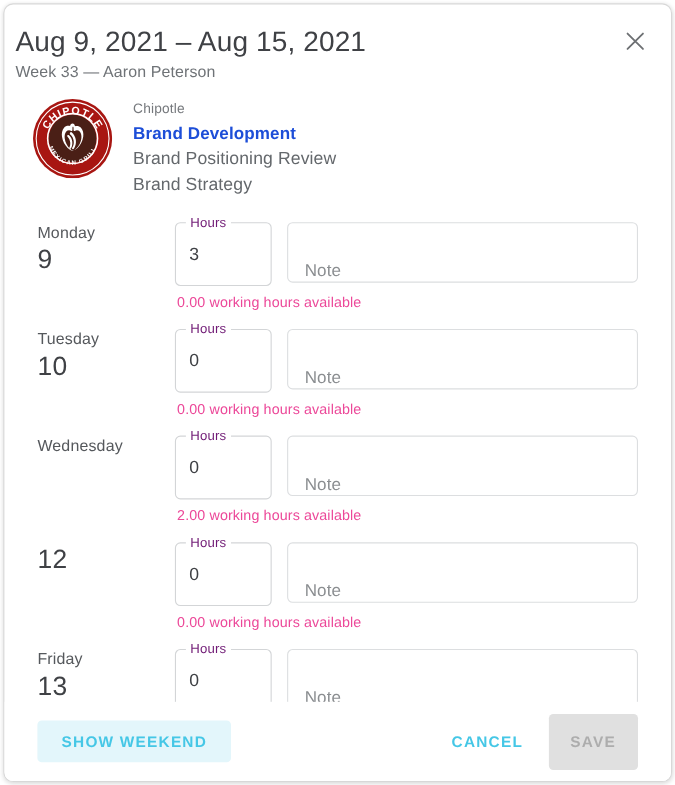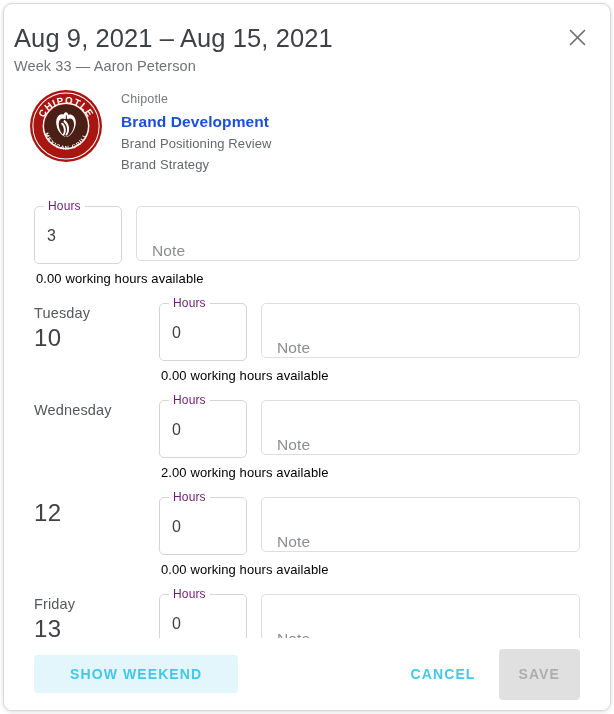--- a/index.html
+++ b/index.html
@@ -89,27 +89,27 @@
     margin-bottom: 8px;
   }
   .project-name {
     font-size: 15.5px;
     font-weight: 700;
     color: #1d4ed8;
     letter-spacing: 0.1px;
     margin-bottom: 8px;
   }
   .project-line {
-    font-size: 13px;
+    font-size: 16px;
     font-weight: 400;
     color: #64686c;
     letter-spacing: 0.1px;
     margin-bottom: 8px;
   }
-  .project-line:last-child { margin-bottom: 18px; }
+  .project-line:last-child { margin-bottom: 8px; }
 
   
   .days {
     padding: 9px 0 0 0;
   }
   .day-row {
     position: relative;
     display: flex;
     align-items: flex-start;
     padding: 0 30px 0 30px;
@@ -188,21 +188,21 @@
     min-width: 0;
   }
   .note-placeholder {
     font-size: 15.5px;
     color: #8b8e91;
     letter-spacing: 0.1px;
   }
 
   .helper {
     font-size: 13px;
-    color: #000000;
+    color: #ec4899;
     letter-spacing: 0.1px;
     margin-top: 7px;
     margin-left: 2px;
     line-height: 16px;
   }
 
   
   .footer {
     position: absolute;
     left: 0;
@@ -220,21 +220,21 @@
     font-family: inherit;
     font-size: 14px;
     font-weight: 700;
     letter-spacing: 1.1px;
     border-radius: 4px;
   }
   .btn-weekend {
     background: #e3f6fb;
     color: #45c7e6;
     height: 38px;
-    padding: 0 36px;
+    padding: 0 22px;
   }
   .footer-spacer { flex: 1 1 auto; }
   .btn-cancel {
     background: transparent;
     color: #45c7e6;
     height: 38px;
     padding: 0 14px;
     margin-right: 9px;
   }
   .btn-save {
@@ -292,20 +292,24 @@
       <div class="client-name">Chipotle</div>
       <div class="project-name">Brand Development</div>
       <div class="project-line">Brand Positioning Review</div>
       <div class="project-line">Brand Strategy</div>
     </div>
   </div>
 
   <div class="days">
 
     <div class="day-row">
+      <div class="day-label">
+        <div class="day-name">Monday</div>
+        <div class="day-num">9</div>
+      </div>
       <div class="fields">
         <div class="field-row">
           <div class="hours-field">
             <span class="notch">Hours</span>
             <span class="hours-value">3</span>
           </div>
           <div class="note-field" style="height:55px">
             <span class="note-placeholder">Note</span>
           </div>
         </div>

